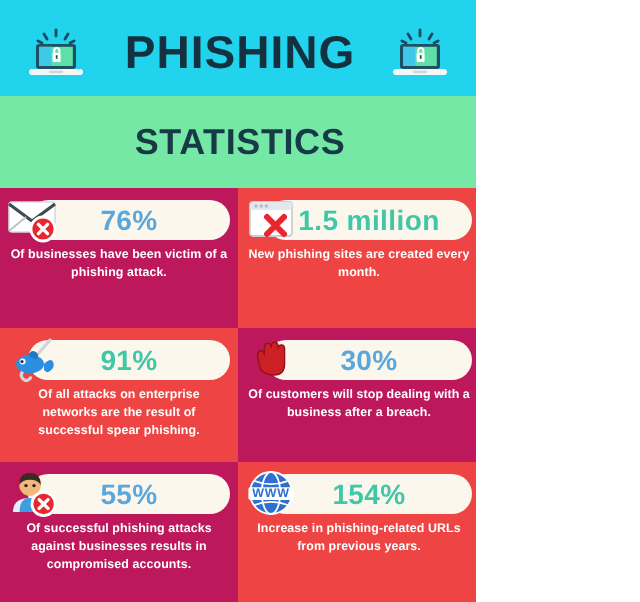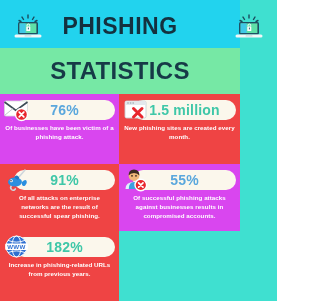--- a/index.html
+++ b/index.html
@@ -5,21 +5,21 @@
   html, body {
     margin: 0;
     padding: 0;
     background: #ffffff;
   }
   body {
     font-family: "Liberation Sans", sans-serif;
   }
   .infographic {
     position: relative;
-    width: 277px;
+    width: 238px;
     height: 301px;
     overflow: hidden;
     background: #3fe0d0;
   }
 
   
   .header-top {
     position: absolute;
     left: 0; top: 0;
     width: 240px; height: 54px;
@@ -56,41 +56,41 @@
     position: absolute;
     left: 0; top: 48px;
     width: 240px; height: 7px;
     overflow: hidden;
   }
   .band-title {
     position: absolute;
     left: 0; top: 58px;
     width: 240px;
     text-align: center;
-    font-size: 24px;
+    font-size: 18px;
     font-weight: bold;
     letter-spacing: 0.3px;
     color: #173a47;
     line-height: 26px;
   }
 
   
   .grid {
     position: absolute;
     left: 0; top: 94px;
     width: 240px; height: 207px;
     display: grid;
     grid-template-columns: 119px 121px;
     grid-template-rows: 70px 67px 70px;
   }
   .cell {
     position: relative;
     overflow: hidden;
   }
-  .cell.blue  { background: #d946ef; }
+  .cell.blue  { background: #be185d; }
   .cell.teal  { background: #ef4444; }
 
   .pill {
     position: absolute;
     left: 14px;
     top: 6px;
     right: 4px;
     height: 20px;
     background: #fbf7ec;
     border-radius: 10px;
@@ -228,20 +228,35 @@
           <ellipse cx="12" cy="16" rx="7" ry="4.6" fill="#2a8fe0"></ellipse>
           <path d="M19 16 q3.5 -3.5 4.6 -1 q1 2.4 -1.4 4.4 q-2 1.6 -3.2 -0.6 Z" fill="#2a8fe0"></path>
           <path d="M11 11.6 q2 -3.4 4.4 -1.2 q1.6 1.6 -0.6 3.4 Z" fill="#1f78c4"></path>
           <circle cx="8.3" cy="14.8" r="1.5" fill="#ffffff"></circle>
           <circle cx="8" cy="14.8" r="0.8" fill="#20364a"></circle>
         </svg>
       </span>
       <div class="caption">Of all attacks on enterprise networks are the result of successful spear phishing.</div>
     </div>
 
+    <div class="cell blue">
+      <div class="pill">
+        <span class="pill-value blue">30%</span>
+      </div>
+      <span class="cell-icon">
+        <svg viewBox="0 0 28 28" width="28" height="28">
+          <path d="M8.5 19 q-1.6 -4.6 -1.6 -7.6 q0 -2 1.6 -2 q1.5 0 1.7 2
+                   l0 -3.6 q0 -2.1 1.7 -2.1 q1.7 0 1.7 2.1
+                   l0 -0.6 q0 -2.1 1.7 -2.1 q1.7 0 1.7 2.1
+                   l0 1.2 q0 -1.9 1.7 -1.9 q1.6 0 1.6 2
+                   l0 7.4 q0 5.6 -5.2 5.6 q-4.3 0 -6.6 -2.5 Z" fill="#cc2026" stroke="#8f1418" stroke-width="0.7" stroke-linejoin="round"></path>
+        </svg>
+      </span>
+      <div class="caption">Of customers will stop dealing with a business after a breach.</div>
+    </div>
 
     <div class="cell blue">
       <div class="pill">
         <span class="pill-value blue">55%</span>
       </div>
       <span class="cell-icon">
         <svg viewBox="0 0 28 28" width="28" height="28">
           <path d="M3.5 23 q0 -7 8.5 -7 q8.5 0 8.5 7 Z" fill="#dff0fb"></path>
           <path d="M6.8 23 q0 -7 5.2 -7 q5.2 0 5.2 7 Z" fill="#3d9fe0"></path>
           <circle cx="12" cy="9.5" r="5.4" fill="#f0b87a"></circle>
@@ -250,21 +265,21 @@
           <circle cx="14" cy="9.8" r="0.85" fill="#2d1f19"></circle>
           <circle cx="18.8" cy="19" r="5.8" fill="#e8262d" stroke="#ffffff" stroke-width="1.4"></circle>
           <path d="M16.6 16.8 L21 21.2 M21 16.8 L16.6 21.2" stroke="#ffffff" stroke-width="1.7" stroke-linecap="round"></path>
         </svg>
       </span>
       <div class="caption">Of successful phishing attacks against businesses results in compromised accounts.</div>
     </div>
 
     <div class="cell teal">
       <div class="pill">
-        <span class="pill-value green">182%</span>
+        <span class="pill-value green">154%</span>
       </div>
       <span class="cell-icon">
         <svg viewBox="0 0 28 28" width="28" height="28">
           <circle cx="13.5" cy="13.5" r="10.5" fill="#2f6fd0"></circle>
           <g fill="none" stroke="#ffffff" stroke-width="0.9">
             <circle cx="13.5" cy="13.5" r="10.5"></circle>
             <ellipse cx="13.5" cy="13.5" rx="4.6" ry="10.5"></ellipse>
             <line x1="3" y1="13.5" x2="24" y2="13.5"></line>
             <path d="M5 7.4 q8.5 3.4 17 0"></path>
             <path d="M5 19.6 q8.5 -3.4 17 0"></path>

